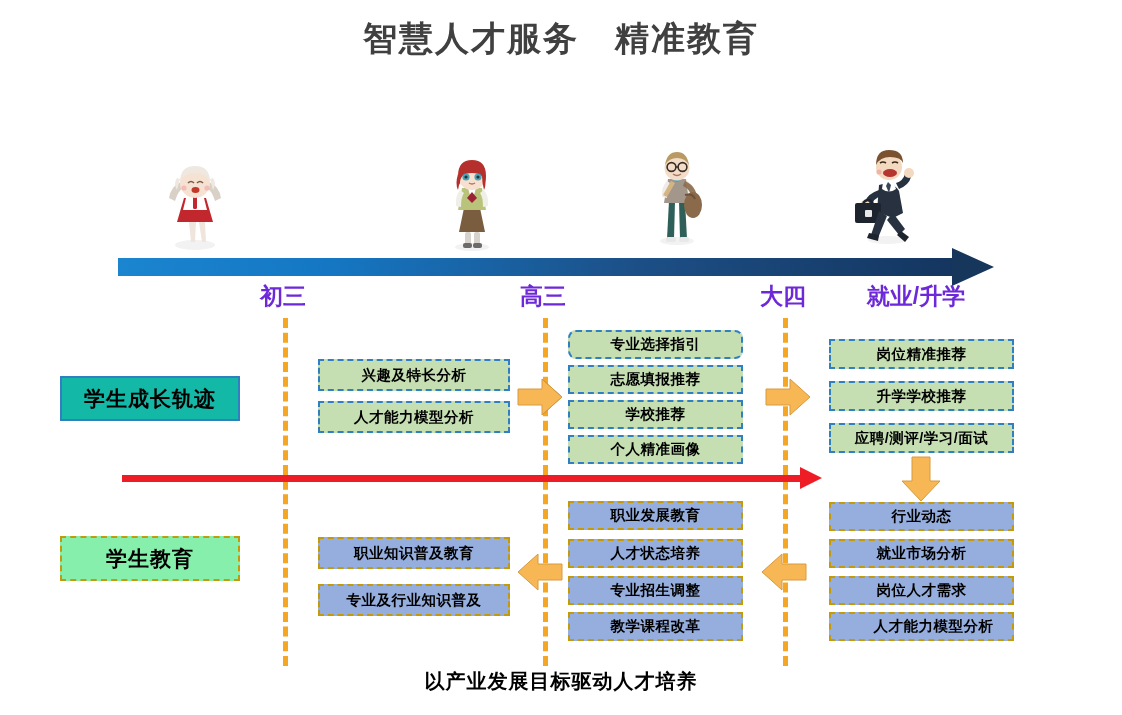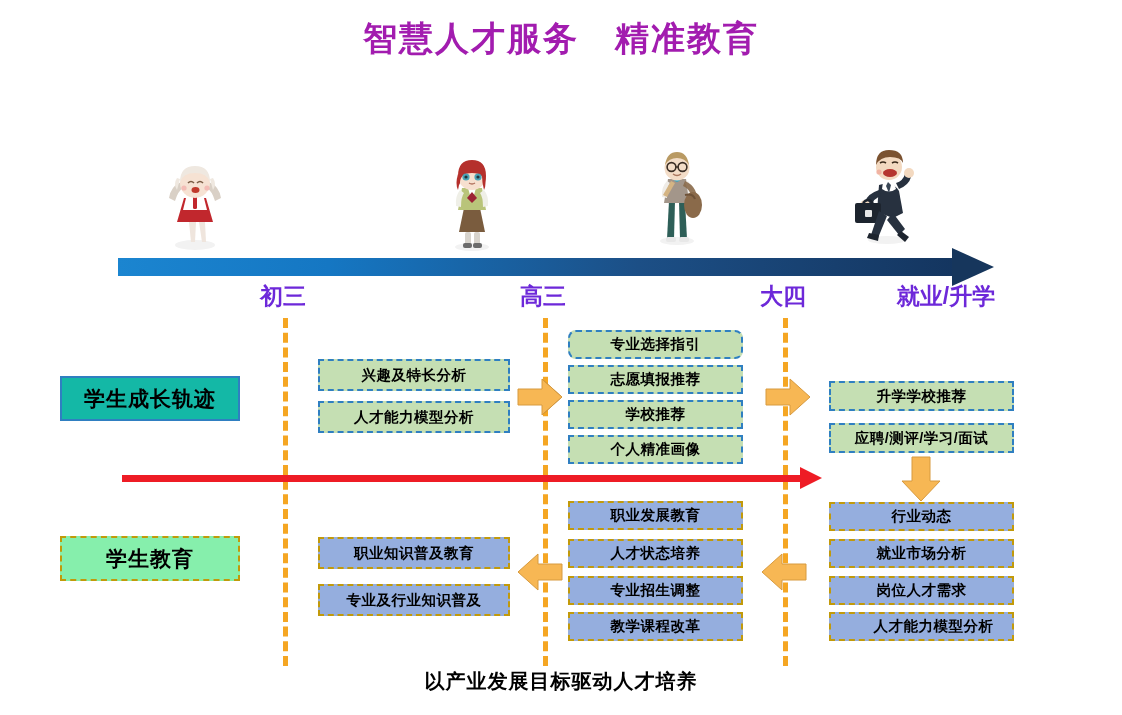--- a/index.html
+++ b/index.html
@@ -7,21 +7,21 @@
     width:1122px;height:715px;
     background:#ffffff;
     font-family:"Liberation Sans","DejaVu Sans",sans-serif;
     position:relative;overflow:hidden;
   }
   .stage{position:absolute;left:0;top:0;width:1122px;height:715px;}
 
   
   .title{
     position:absolute;left:0;top:16px;width:1122px;text-align:center;
-    font-size:34px;font-weight:bold;color:#a21caf;letter-spacing:2px;
+    font-size:34px;font-weight:bold;color:#404040;letter-spacing:2px;
   }
   .footer-caption{
     position:absolute;left:0;top:668px;width:1122px;text-align:center;
     font-size:20px;font-weight:bold;color:#000;letter-spacing:1px;
   }
 
   
   .timeline{
     position:absolute;left:118px;top:258px;width:840px;height:18px;
     background:linear-gradient(90deg,#1b85d0 0%,#1577c3 25%,#1c4f86 62%,#14355f 100%);
@@ -183,21 +183,21 @@
       <circle cx="36" cy="27" r="2.6" fill="#f0a99a" opacity=".8"></circle>
     </svg>
   </div>
 
   <div class="timeline"></div>
   <div class="timeline-head"></div>
 
   <div class="tl-label" style="left:283px;">初三</div>
   <div class="tl-label" style="left:543px;">高三</div>
   <div class="tl-label" style="left:783px;">大四</div>
-  <div class="tl-label" style="left:916px;margin-left:30px;">就业/升学</div>
+  <div class="tl-label" style="left:916px;">就业/升学</div>
 
   <div class="vline" style="left:283px;"></div>
   <div class="vline" style="left:543px;"></div>
   <div class="vline" style="left:783px;"></div>
 
   <div class="side-label side-green" style="left:60px;top:376px;width:180px;height:45px;">学生成长轨迹</div>
   <div class="side-label side-blue" style="left:60px;top:536px;width:180px;height:45px;">学生教育</div>
 
   <div class="chip chip-green" style="left:318px;top:359px;width:192px;height:32px;text-align:center;">兴趣及特长分析</div>
   <div class="chip chip-green" style="left:318px;top:401px;width:192px;height:32px;">人才能力模型分析</div>
@@ -213,20 +213,21 @@
   <div class="chip chip-green" style="left:568px;top:365px;width:175px;height:29px;">志愿填报推荐</div>
   <div class="chip chip-green" style="left:568px;top:400px;width:175px;height:29px;">学校推荐</div>
   <div class="chip chip-green" style="left:568px;top:435px;width:175px;height:29px;">个人精准画像</div>
 
   <div class="arrow-r" style="left:764px;top:373px;">
     <svg width="48" height="48" viewBox="0 0 48 48">
       <path d="M2 16 H26 V6 L46 24 L26 42 V32 H2 Z" fill="#f7b754" stroke="#d79a3e" stroke-width="1"></path>
     </svg>
   </div>
 
+  <div class="chip chip-green" style="left:829px;top:339px;width:185px;height:30px;">岗位精准推荐</div>
   <div class="chip chip-green" style="left:829px;top:381px;width:185px;height:30px;">升学学校推荐</div>
   <div class="chip chip-green" style="left:829px;top:423px;width:185px;height:30px;">应聘/测评/学习/面试</div>
 
   <div class="arrow-d" style="left:898px;top:455px;">
     <svg width="46" height="48" viewBox="0 0 46 48">
       <path d="M14 2 H32 V26 H42 L23 46 L4 26 H14 Z" fill="#f7b754" stroke="#d79a3e" stroke-width="1"></path>
     </svg>
   </div>
 
   <div class="red-line"></div>

